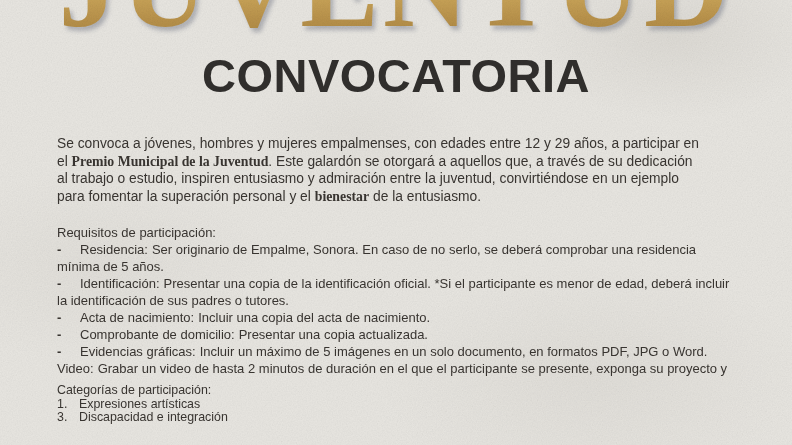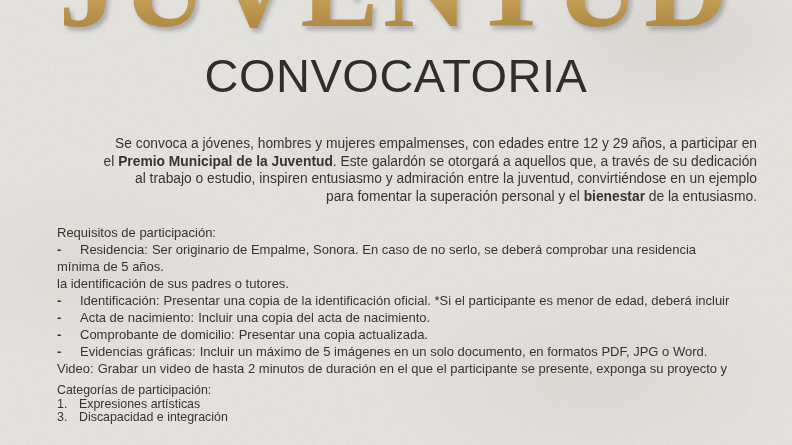--- a/index.html
+++ b/index.html
@@ -54,54 +54,53 @@
     color:transparent;
     -webkit-text-fill-color:transparent;
     filter:drop-shadow(3px 4px 2px rgba(108,112,128,0.45));
   }
   .poster-title{
     position:relative;z-index:3;
     margin-top:52px;
     text-align:center;
     font-size:47px;
     line-height:47px;
-    font-weight:normal;
+    font-weight:bold;
     letter-spacing:0.5px;
     color:var(--title-text);
   }
   .content{
     position:relative;z-index:3;
     width:700px;
     margin-left:57px;
   }
   .intro{margin-top:36px;}
   .intro .line{
     font-size:13.8px;
     line-height:17.6px;
     white-space:nowrap;
-    text-align:right;
   }
   .requirements{margin-top:19px;}
   .req-line{
     font-size:13px;
     line-height:17px;
     white-space:nowrap;
   }
   .req-heading{font-weight:normal;}
   .dash{display:inline-block;width:23px;font-weight:bold;}
   .term{font-weight:normal;margin-right:4px;}
   .categories{margin-top:7px;}
   .cat-line{
     font-size:12.4px;
     line-height:13.2px;
     font-weight:normal;
     white-space:nowrap;
   }
   .num{display:inline-block;width:22px;}
-  b{font-weight:bold;}
+  b{font-weight:bold;font-family:Liberation Serif, serif;}
 </style>
 </head>
 <body>
 
 <div class="stains"></div>
 
 <h1 class="masthead">JUVENTUD</h1>
 
 <h2 class="poster-title">CONVOCATORIA</h2>
 
@@ -113,22 +112,22 @@
     <div class="line"><span>al trabajo o estudio, inspiren entusiasmo y admiración entre la juventud, convirtiéndose en un ejemplo</span><b></b><span></span></div>
     <div class="line"><span>para fomentar la superación personal y el </span><b>bienestar</b><span> de la entusiasmo.</span></div>
   </div>
 
   <div class="requirements">
     <div class="req-line req-heading">Requisitos de participación:</div>
 
     <div class="req-line"><span class="dash">-</span><span class="term">Residencia:</span><span>Ser originario de Empalme, Sonora. En caso de no serlo, se deberá comprobar una residencia</span></div>
     <div class="req-line"><span>mínima de 5 años.</span></div>
 
+    <div class="req-line"><span class="dash">-</span><span class="term">Identificación:</span><span>Presentar una copia de la identificación oficial. *Si el participante es menor de edad, deberá incluir</span></div>
     <div class="req-line"><span>la identificación de sus padres o tutores.</span></div>
-    <div class="req-line"><span class="dash">-</span><span class="term">Identificación:</span><span>Presentar una copia de la identificación oficial. *Si el participante es menor de edad, deberá incluir</span></div>
 
     <div class="req-line"><span class="dash">-</span><span class="term">Acta de nacimiento:</span><span>Incluir una copia del acta de nacimiento.</span></div>
 
     <div class="req-line"><span class="dash">-</span><span class="term">Comprobante de domicilio:</span><span>Presentar una copia actualizada.</span></div>
 
     <div class="req-line"><span class="dash">-</span><span class="term">Evidencias gráficas:</span><span>Incluir un máximo de 5 imágenes en un solo documento, en formatos PDF, JPG o Word.</span></div>
 
     <div class="req-line"><span class="term">Video:</span><span>Grabar un video de hasta 2 minutos de duración en el que el participante se presente, exponga su proyecto y</span></div>
   </div>
 

